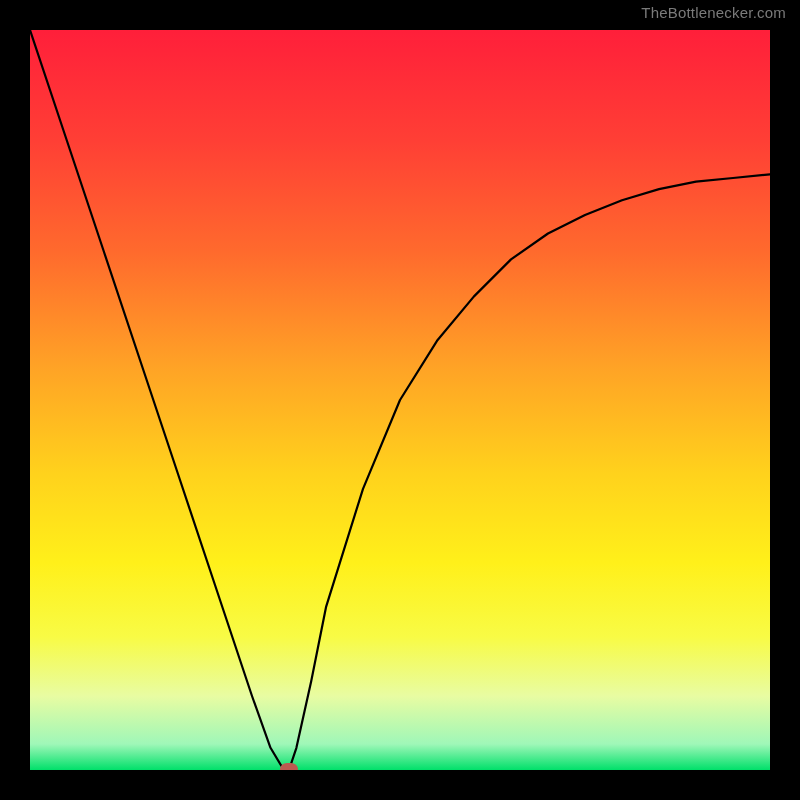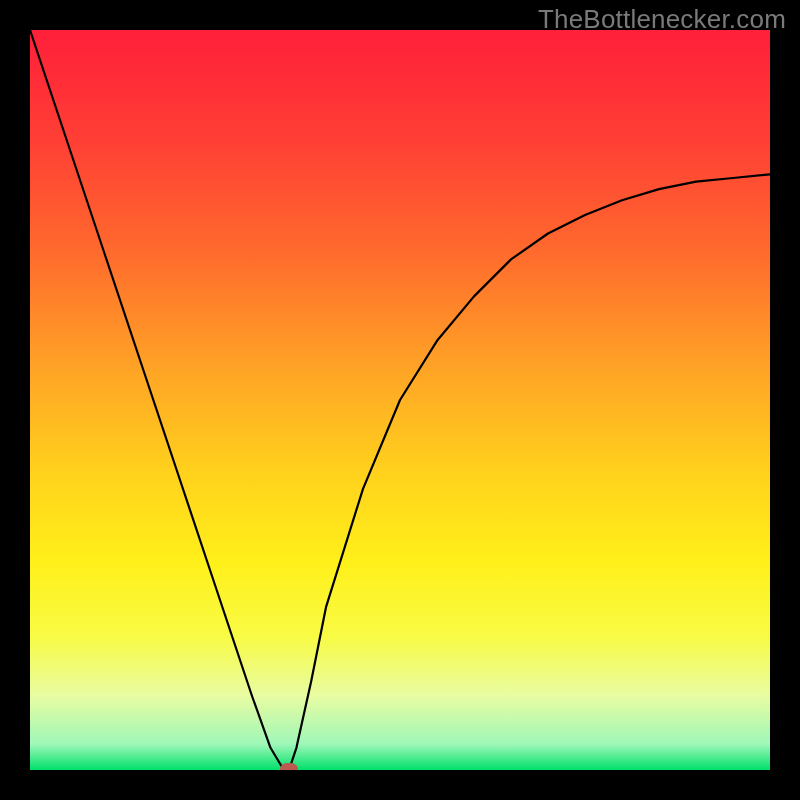--- a/index.html
+++ b/index.html
@@ -15,21 +15,21 @@
     position: relative;
     width: 800px;
     height: 800px;
     background: #000;
   }
   .watermark {
     position: absolute;
     top: 4px;
     right: 14px;
     color: #7a7a7a;
-    font-size: 26px;
+    font-size: 15px;
     font-weight: 400;
     letter-spacing: 0.2px;
     z-index: 5;
   }
   .plot-area {
     position: absolute;
     left: 30px;
     top: 30px;
     width: 740px;
     height: 740px;

